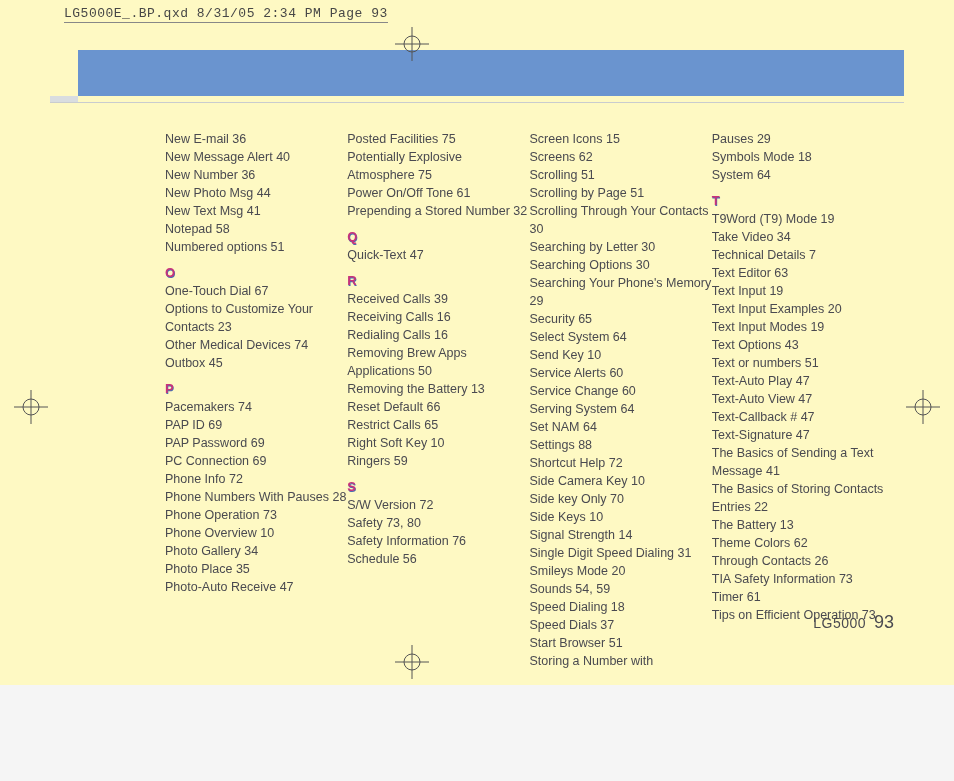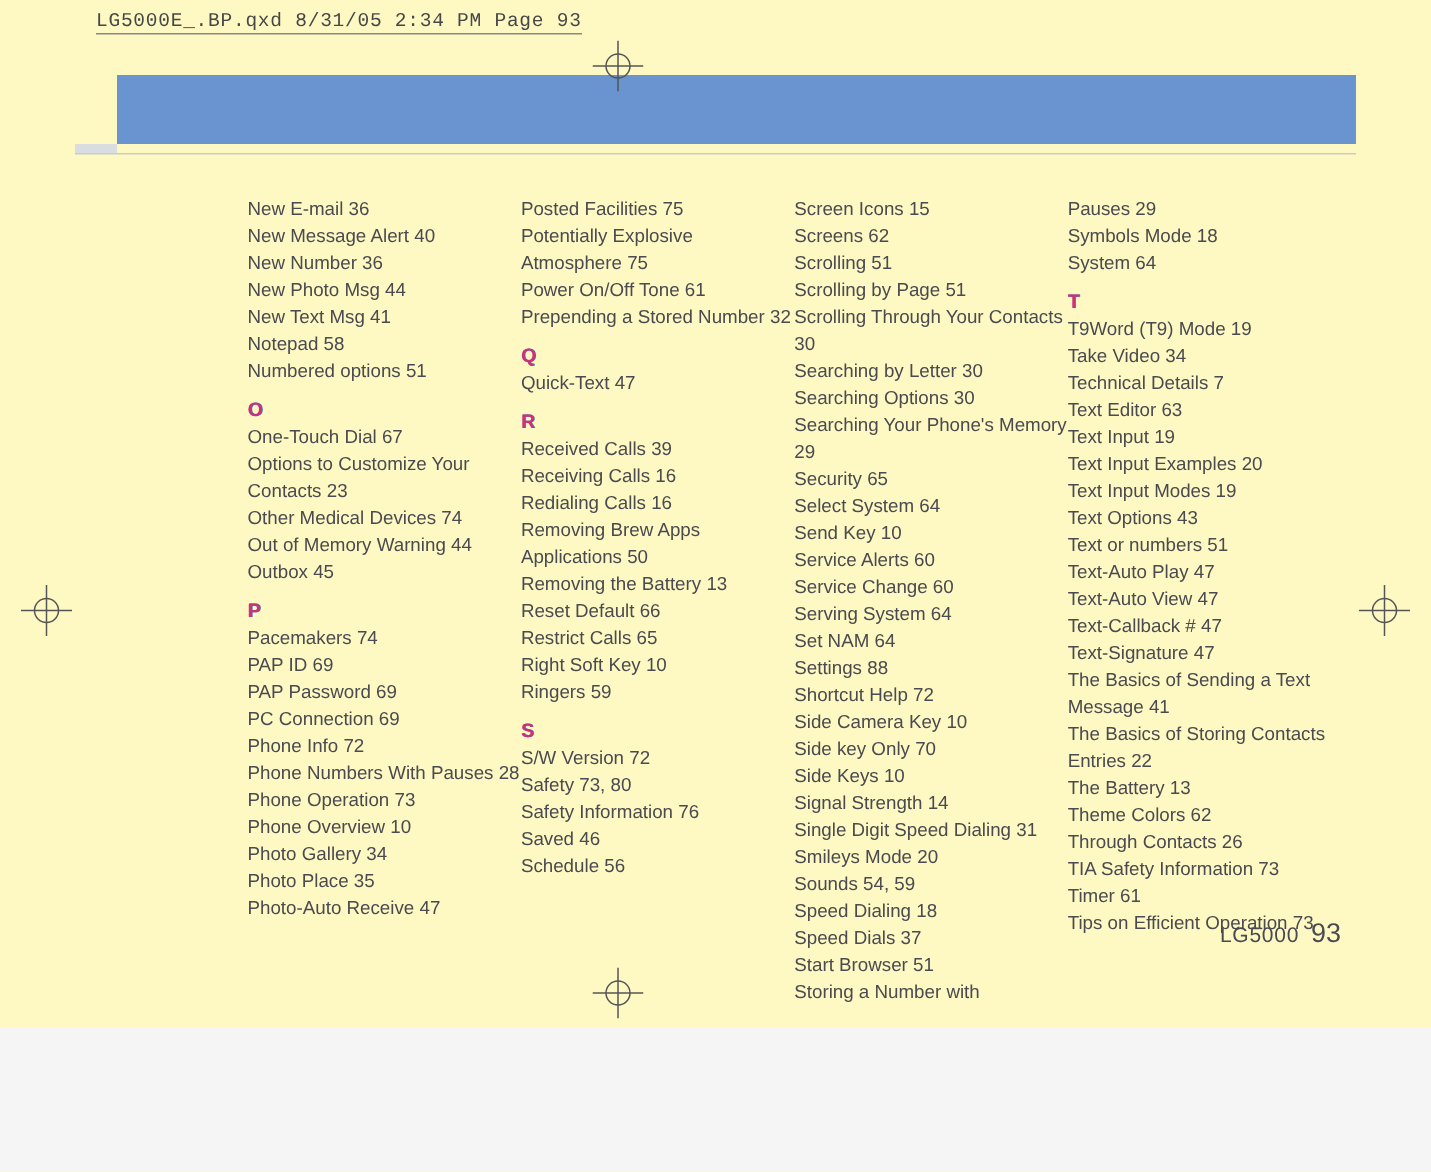--- a/index.html
+++ b/index.html
@@ -116,21 +116,20 @@
         <div class="entry">New Message Alert 40</div>
         <div class="entry">New Number 36</div>
         <div class="entry">New Photo Msg 44</div>
         <div class="entry">New Text Msg 41</div>
         <div class="entry">Notepad 58</div>
         <div class="entry">Numbered options 51</div>
         <div class="letter">O</div>
         <div class="entry">One-Touch Dial 67</div>
         <div class="entry">Options to Customize Your Contacts 23</div>
         <div class="entry">Other Medical Devices 74</div>
-        <div class="entry">Out of Memory Warning 44</div>
         <div class="entry">Outbox 45</div>
         <div class="letter">P</div>
         <div class="entry">Pacemakers 74</div>
         <div class="entry">PAP ID 69</div>
         <div class="entry">PAP Password 69</div>
         <div class="entry">PC Connection 69</div>
         <div class="entry">Phone Info 72</div>
         <div class="entry">Phone Numbers With Pauses 28</div>
         <div class="entry">Phone Operation 73</div>
         <div class="entry">Phone Overview 10</div>
@@ -152,21 +151,20 @@
         <div class="entry">Removing Brew Apps Applications 50</div>
         <div class="entry">Removing the Battery 13</div>
         <div class="entry">Reset Default 66</div>
         <div class="entry">Restrict Calls 65</div>
         <div class="entry">Right Soft Key 10</div>
         <div class="entry">Ringers 59</div>
         <div class="letter">S</div>
         <div class="entry">S/W Version 72</div>
         <div class="entry">Safety 73, 80</div>
         <div class="entry">Safety Information 76</div>
-        <div class="entry">Saved 46</div>
         <div class="entry">Schedule 56</div>
       </div>
       <div class="col">
         <div class="entry">Screen Icons 15</div>
         <div class="entry">Screens 62</div>
         <div class="entry">Scrolling 51</div>
         <div class="entry">Scrolling by Page 51</div>
         <div class="entry">Scrolling Through Your Contacts 30</div>
         <div class="entry">Searching by Letter 30</div>
         <div class="entry">Searching Options 30</div>

